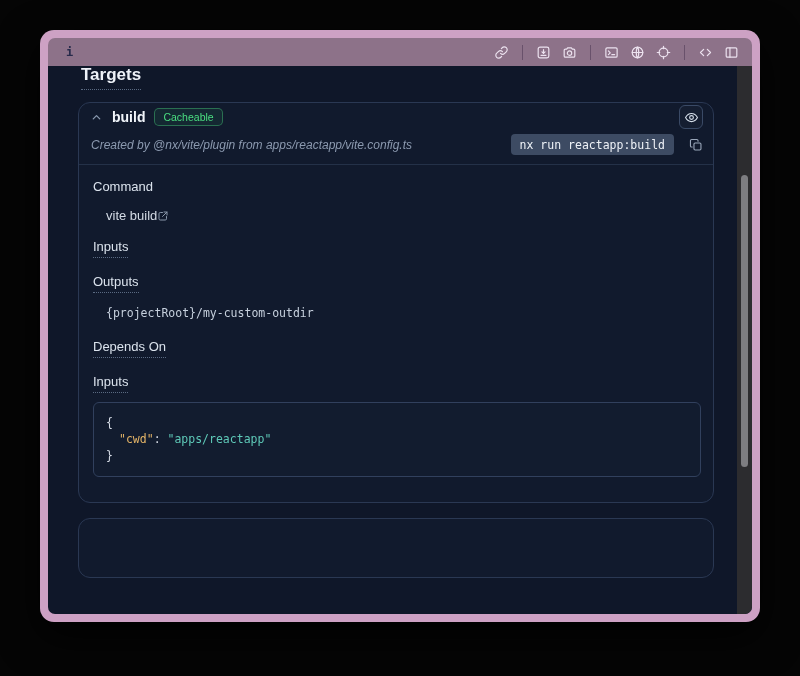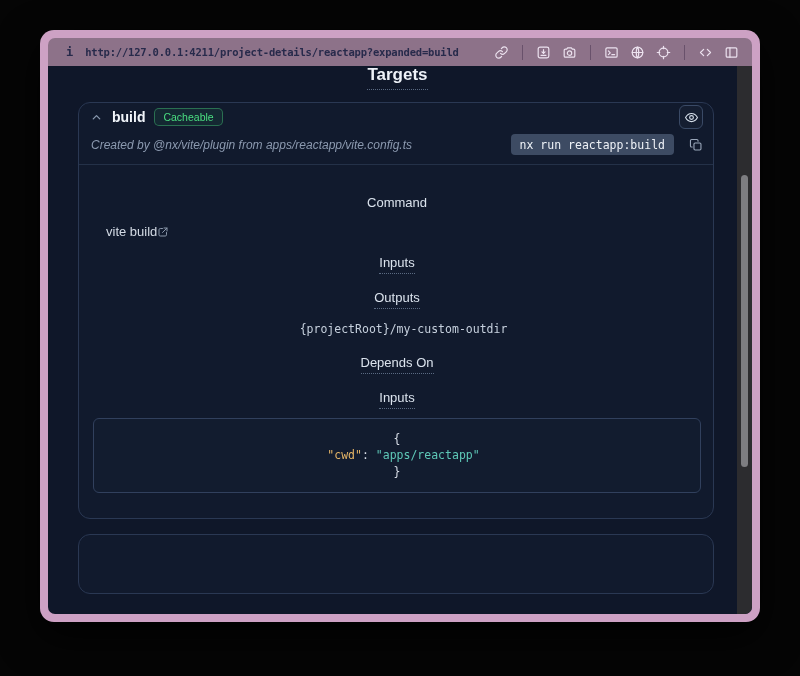--- a/index.html
+++ b/index.html
@@ -15,21 +15,21 @@
              display:flex; align-items:center; padding:0 12px; }
   .info-glyph { font-family:"DejaVu Sans Mono", monospace; font-weight:bold;
                 font-size:12px; color:#272a4b; margin:0 4px 0 6px; }
   .url-text { font-family:"DejaVu Sans Mono", monospace; font-weight:bold;
               font-size:10.5px; letter-spacing:-.2px; color:#272a4b; margin-left:8px; }
   .tb-icons { margin-left:auto; display:flex; align-items:center; gap:9px; color:#ece2ef; }
   .tb-btn { width:17px; height:17px; display:flex; align-items:center; justify-content:center; }
   .tb-sep { width:1px; height:15px; background:rgba(62,42,70,.45); margin:0 3px; }
 
   .content { position:absolute; left:8px; right:8px; top:36px; bottom:8px;
-             background:#0f1729; border-radius:0 0 7px 7px; overflow:hidden;text-align:center; }
+             background:#0f1729; border-radius:0 0 7px 7px; overflow:hidden; }
 
   .scrollbar { position:absolute; top:0; right:0; bottom:0; width:15px;
                background:#2c2c2f; border-radius:0 0 7px 0; }
   .scroll-thumb { position:absolute; left:4px; top:109px; width:7px; height:292px;
                   background:#7d7d81; border-radius:4px; }
 
   .scroll-pane { position:absolute; inset:0 15px 0 0; padding:0 23px 0 30px; overflow:hidden; }
 
   .page-heading { margin-top:-7px; margin-left:3px; display:inline-block;
                   font-size:17px; font-weight:bold; color:#eef2f8;
@@ -52,21 +52,21 @@
   .created-text { font-size:12px; font-style:italic; color:#8c9ab0; }
   .cmd-chip { margin-left:auto; background:#3d4b63; color:#eef2f7; border-radius:4px;
               font-family:"DejaVu Sans Mono", monospace; font-size:11.5px;
               padding:3.5px 9px; white-space:nowrap; }
   .copy-btn { color:#9aa7ba; display:flex; }
 
   .divider { border-top:1px solid #243148; }
 
   .card-body { padding:14px 12px 25px 12px; }
   .sec-h { font-size:13px; font-weight:500; color:#dbe3ed; margin:16px 0 0 2px; }
-  .sec-h:first-child { margin-top:16px; }
+  .sec-h:first-child { margin-top:0; }
   .sec-h .u { border-bottom:1px dotted #5a6a82; padding-bottom:3px; display:inline-block; }
   .item-row { margin:14px 0 0 15px; font-size:13px; color:#d4dbe5;
               display:flex; align-items:center; gap:0; }
   .ext-icon { color:#8b98ab; display:flex; }
   .mono-list { margin:12px 0 0 15px; font-family:"DejaVu Sans Mono", monospace;
                font-size:11.5px; line-height:17.5px; color:#c6d0dd; }
   .mono-list .b { font-weight:bold; }
 
   .code-block { margin:9px 0 0 2px; border:1px solid #31405d; border-radius:6px;
                 background:#121c2f; padding:12px 12px;
@@ -78,21 +78,20 @@
 
   svg { display:block; }
 </style>
 </head>
 <body>
 
 <div class="window">
 
   <div class="toolbar">
     <span class="info-glyph">i</span>
-    <span class="url-text">http://127.0.0.1:4211/project-details/reactapp?expanded=build</span>
     <div class="tb-icons">
       <span class="tb-btn">
         <svg width="15" height="15" viewBox="0 0 24 24" fill="none" stroke="currentColor" stroke-width="1.9" stroke-linecap="round" stroke-linejoin="round">
             <path d="M10.5 13.5a4.6 4.6 0 006.5 0l2.6-2.6a4.6 4.6 0 10-6.5-6.5l-1.3 1.3"></path>
             <path d="M13.5 10.5a4.6 4.6 0 00-6.5 0l-2.6 2.6a4.6 4.6 0 106.5 6.5l1.3-1.3"></path>
           </svg>
       </span>
       <span class="tb-sep"></span>
       <span class="tb-btn">
         <svg width="15" height="15" viewBox="0 0 24 24" fill="none" stroke="currentColor" stroke-width="1.9" stroke-linecap="round" stroke-linejoin="round">

